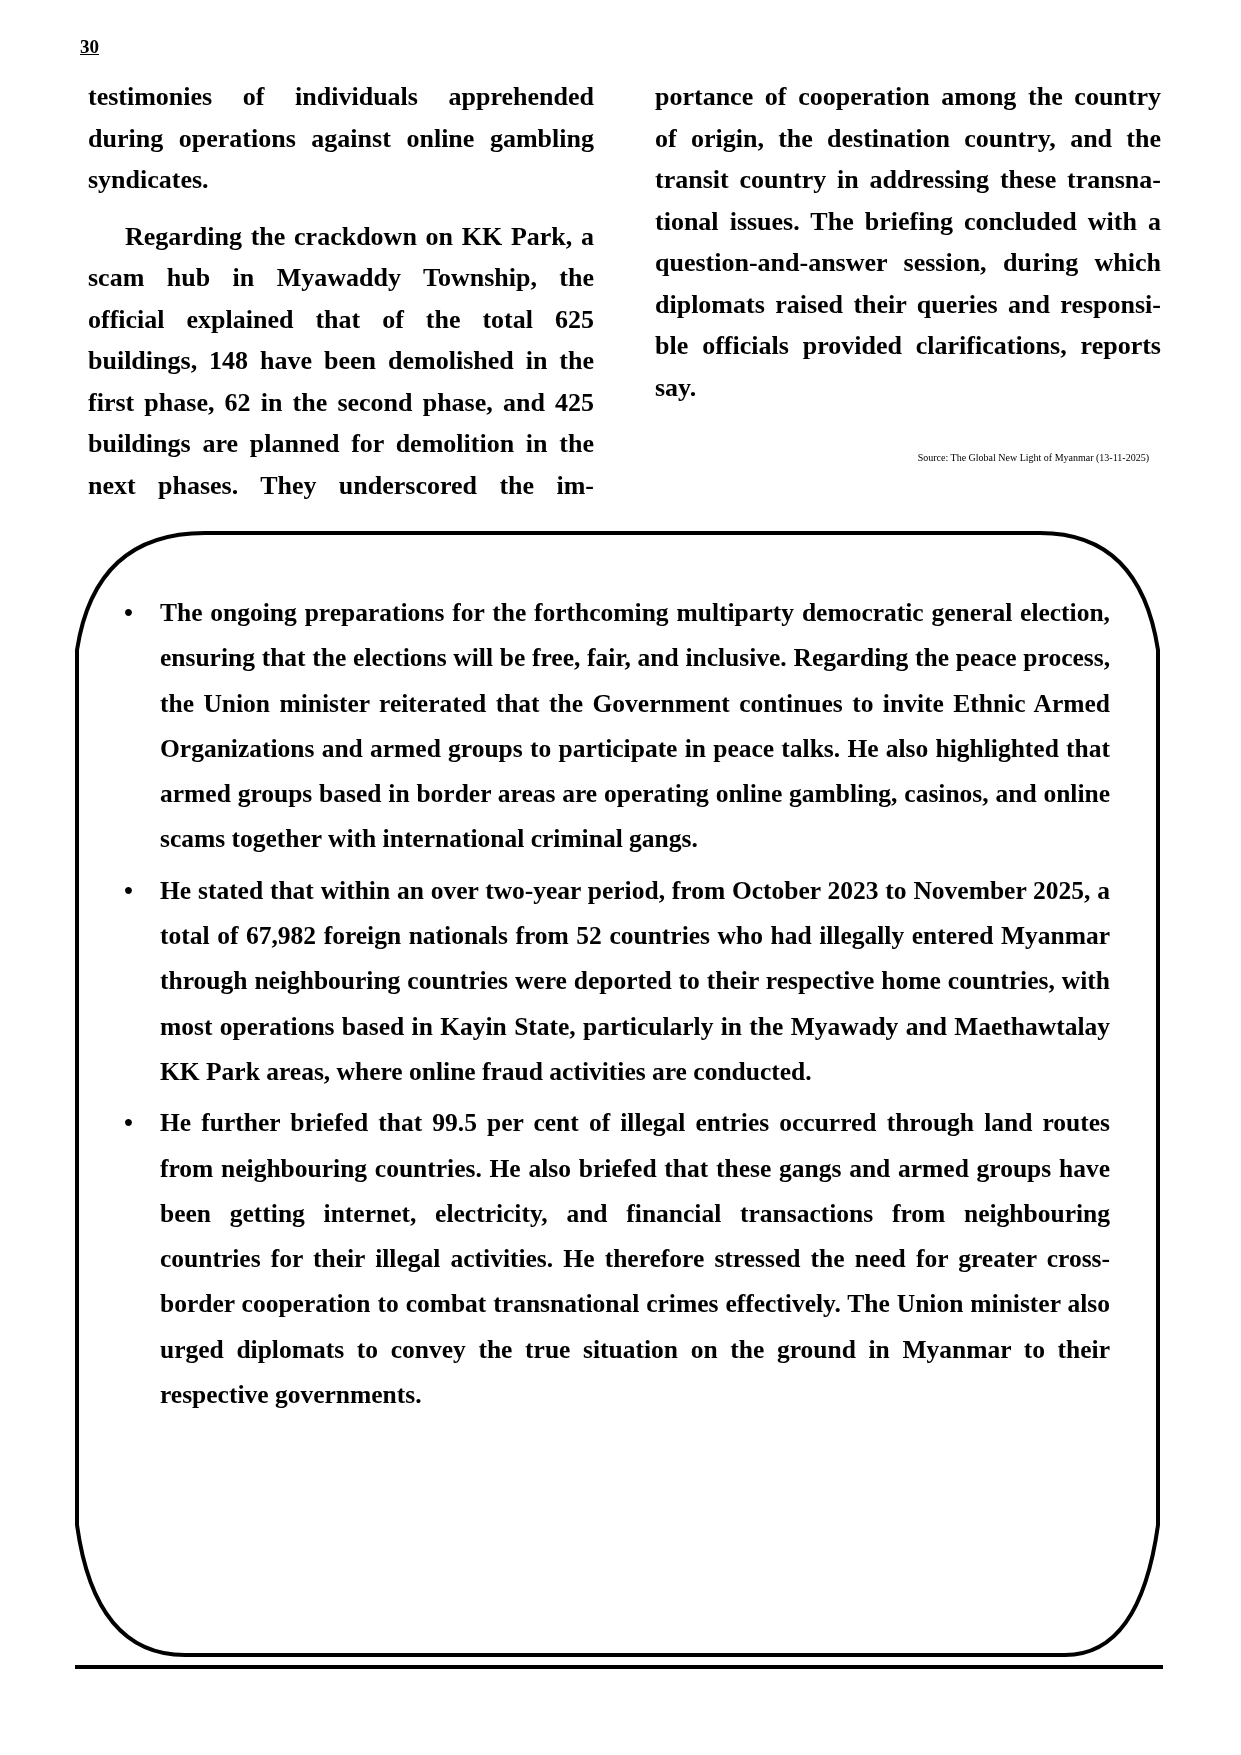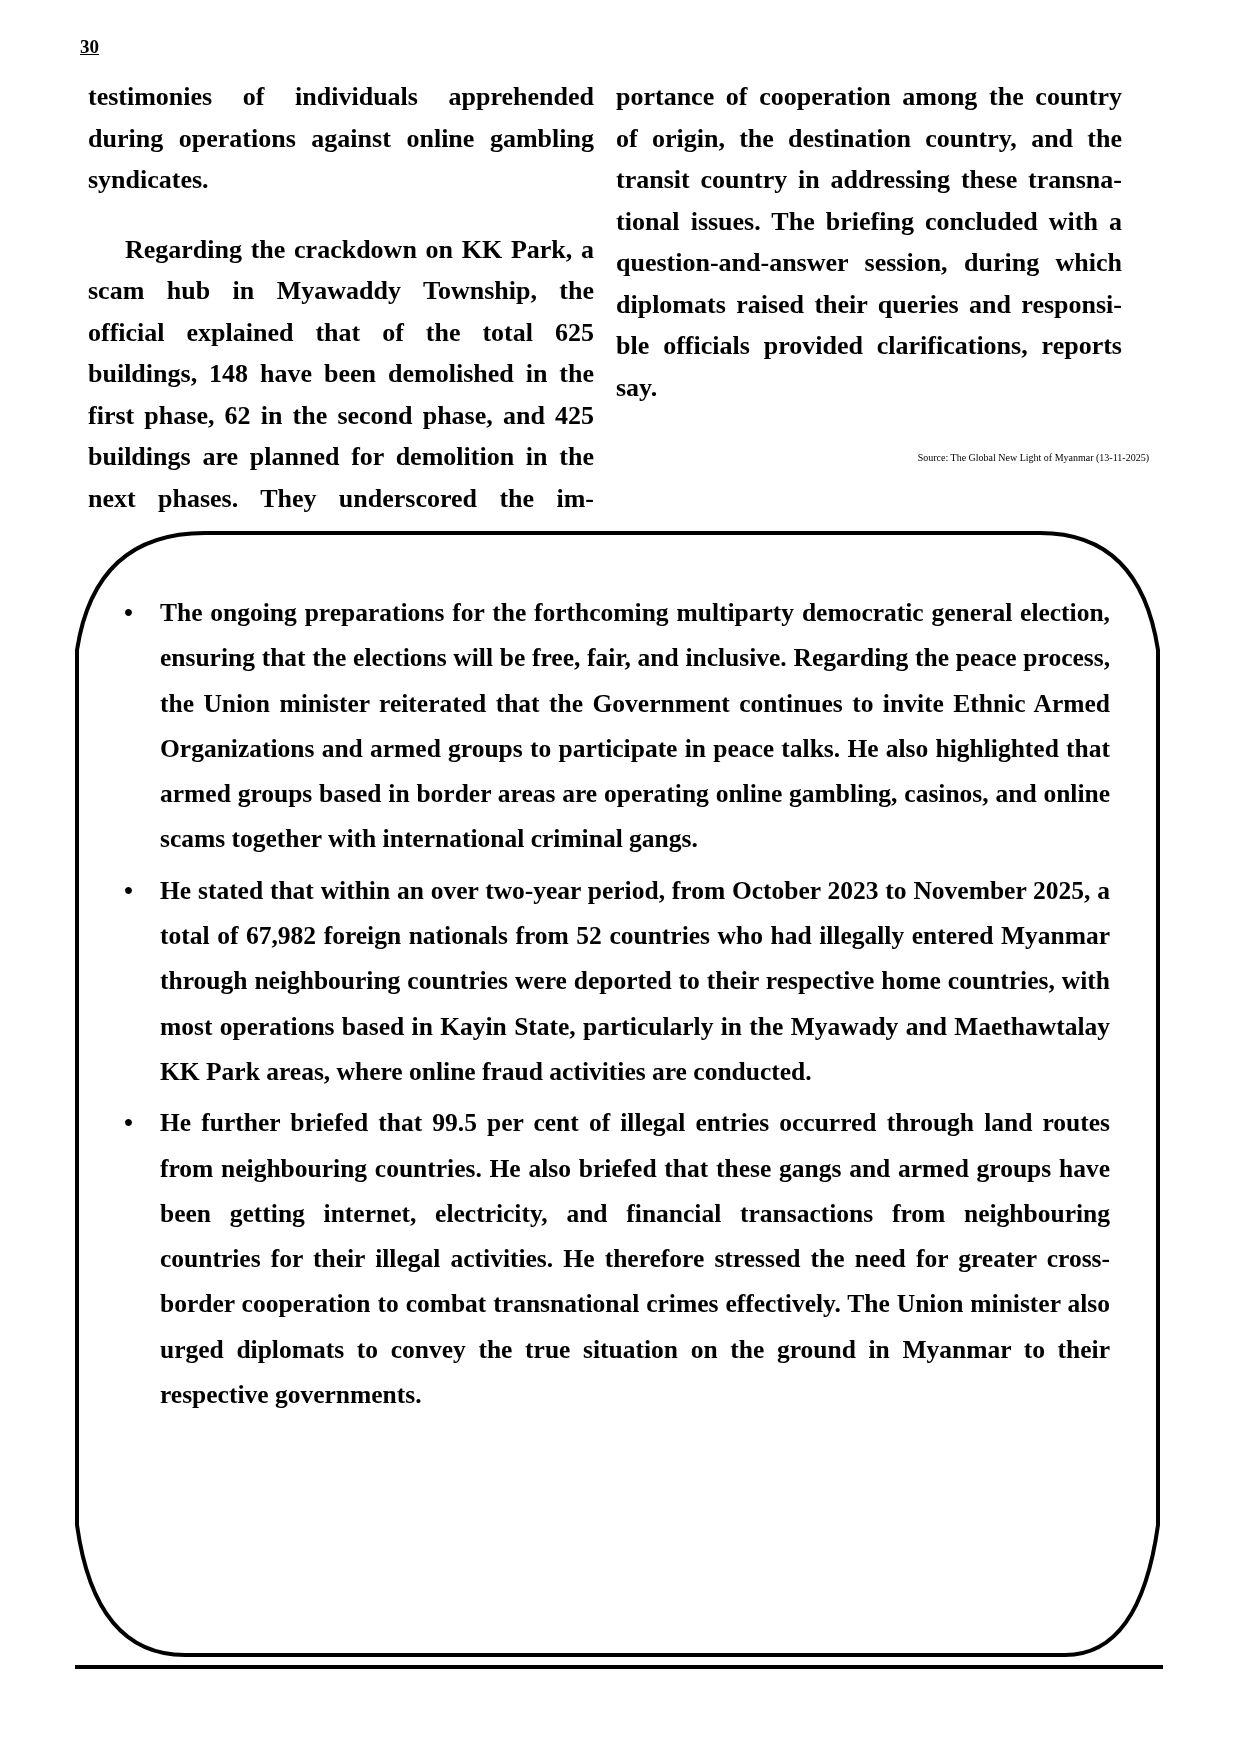--- a/index.html
+++ b/index.html
@@ -32,29 +32,29 @@
     }
     .col p {
       margin: 0;
       font-weight: bold;
     }
     .col-left {
       left: 88px;
       width: 506px;
     }
     .col-left p.p2 {
-      margin-top: 28px;
+      margin-top: 15px;
       text-indent: 37px;
       text-align-last: justify;
     }
     .col-left p.p1 {
       text-align-last: left;
     }
     .col-right {
-      left: 616px;
+      left: 655px;
       width: 506px;
     }
     .source {
       position: absolute;
       right: 92px;
       top: 452px;
       font-size: 10px;
       font-weight: normal;
     }
     .box-svg {

